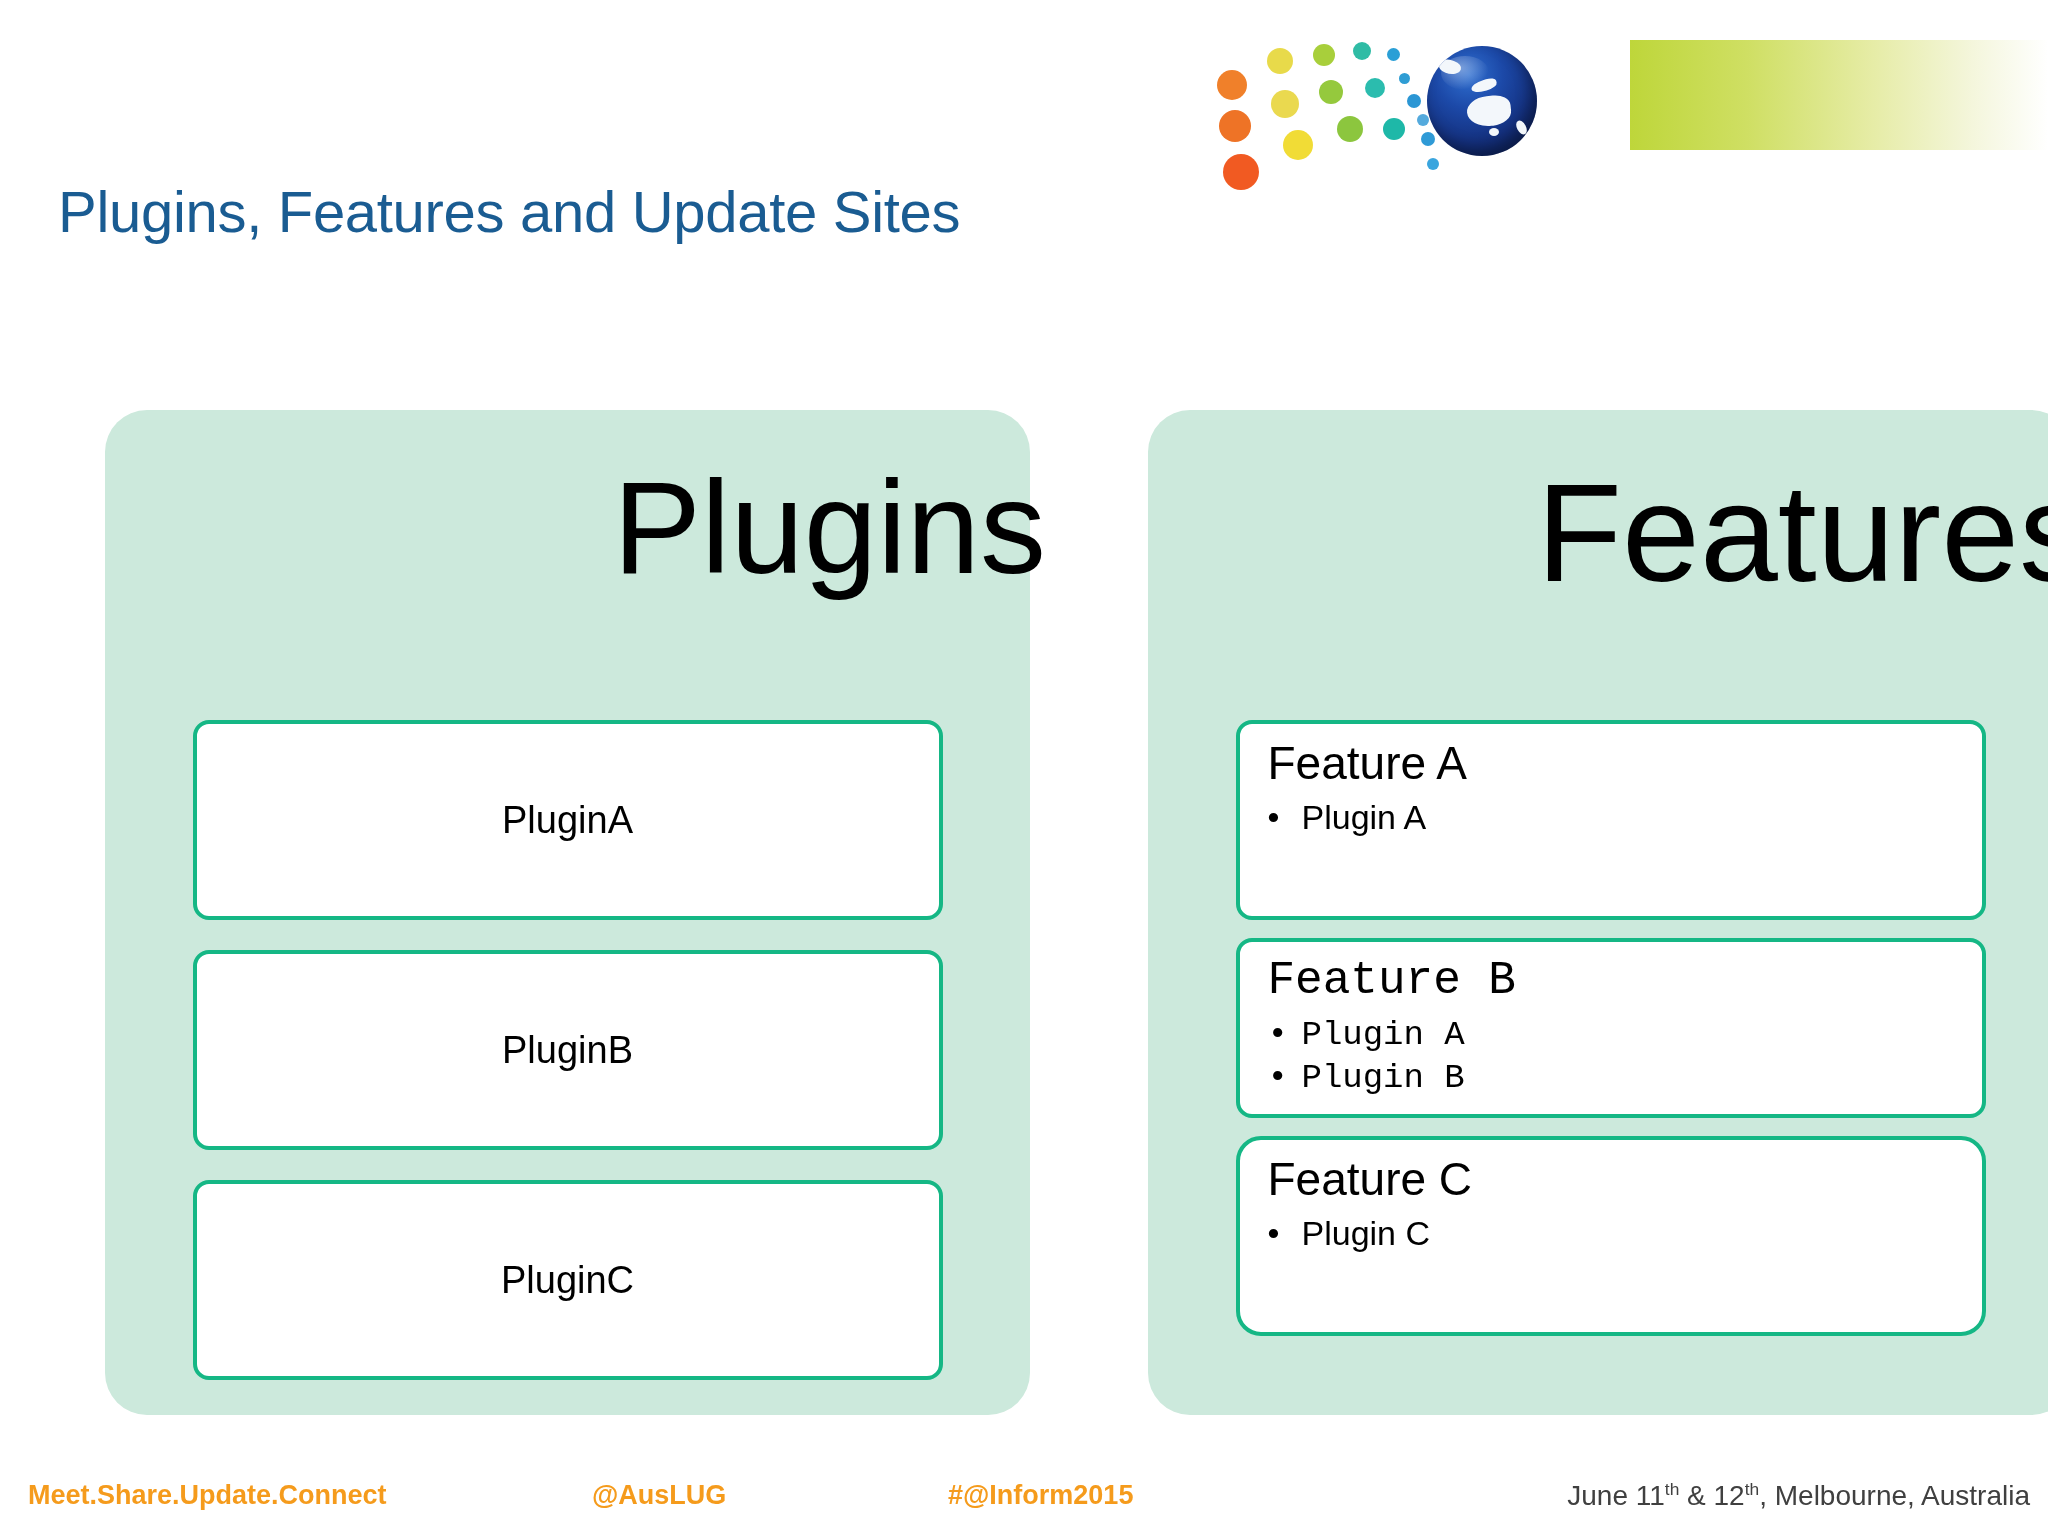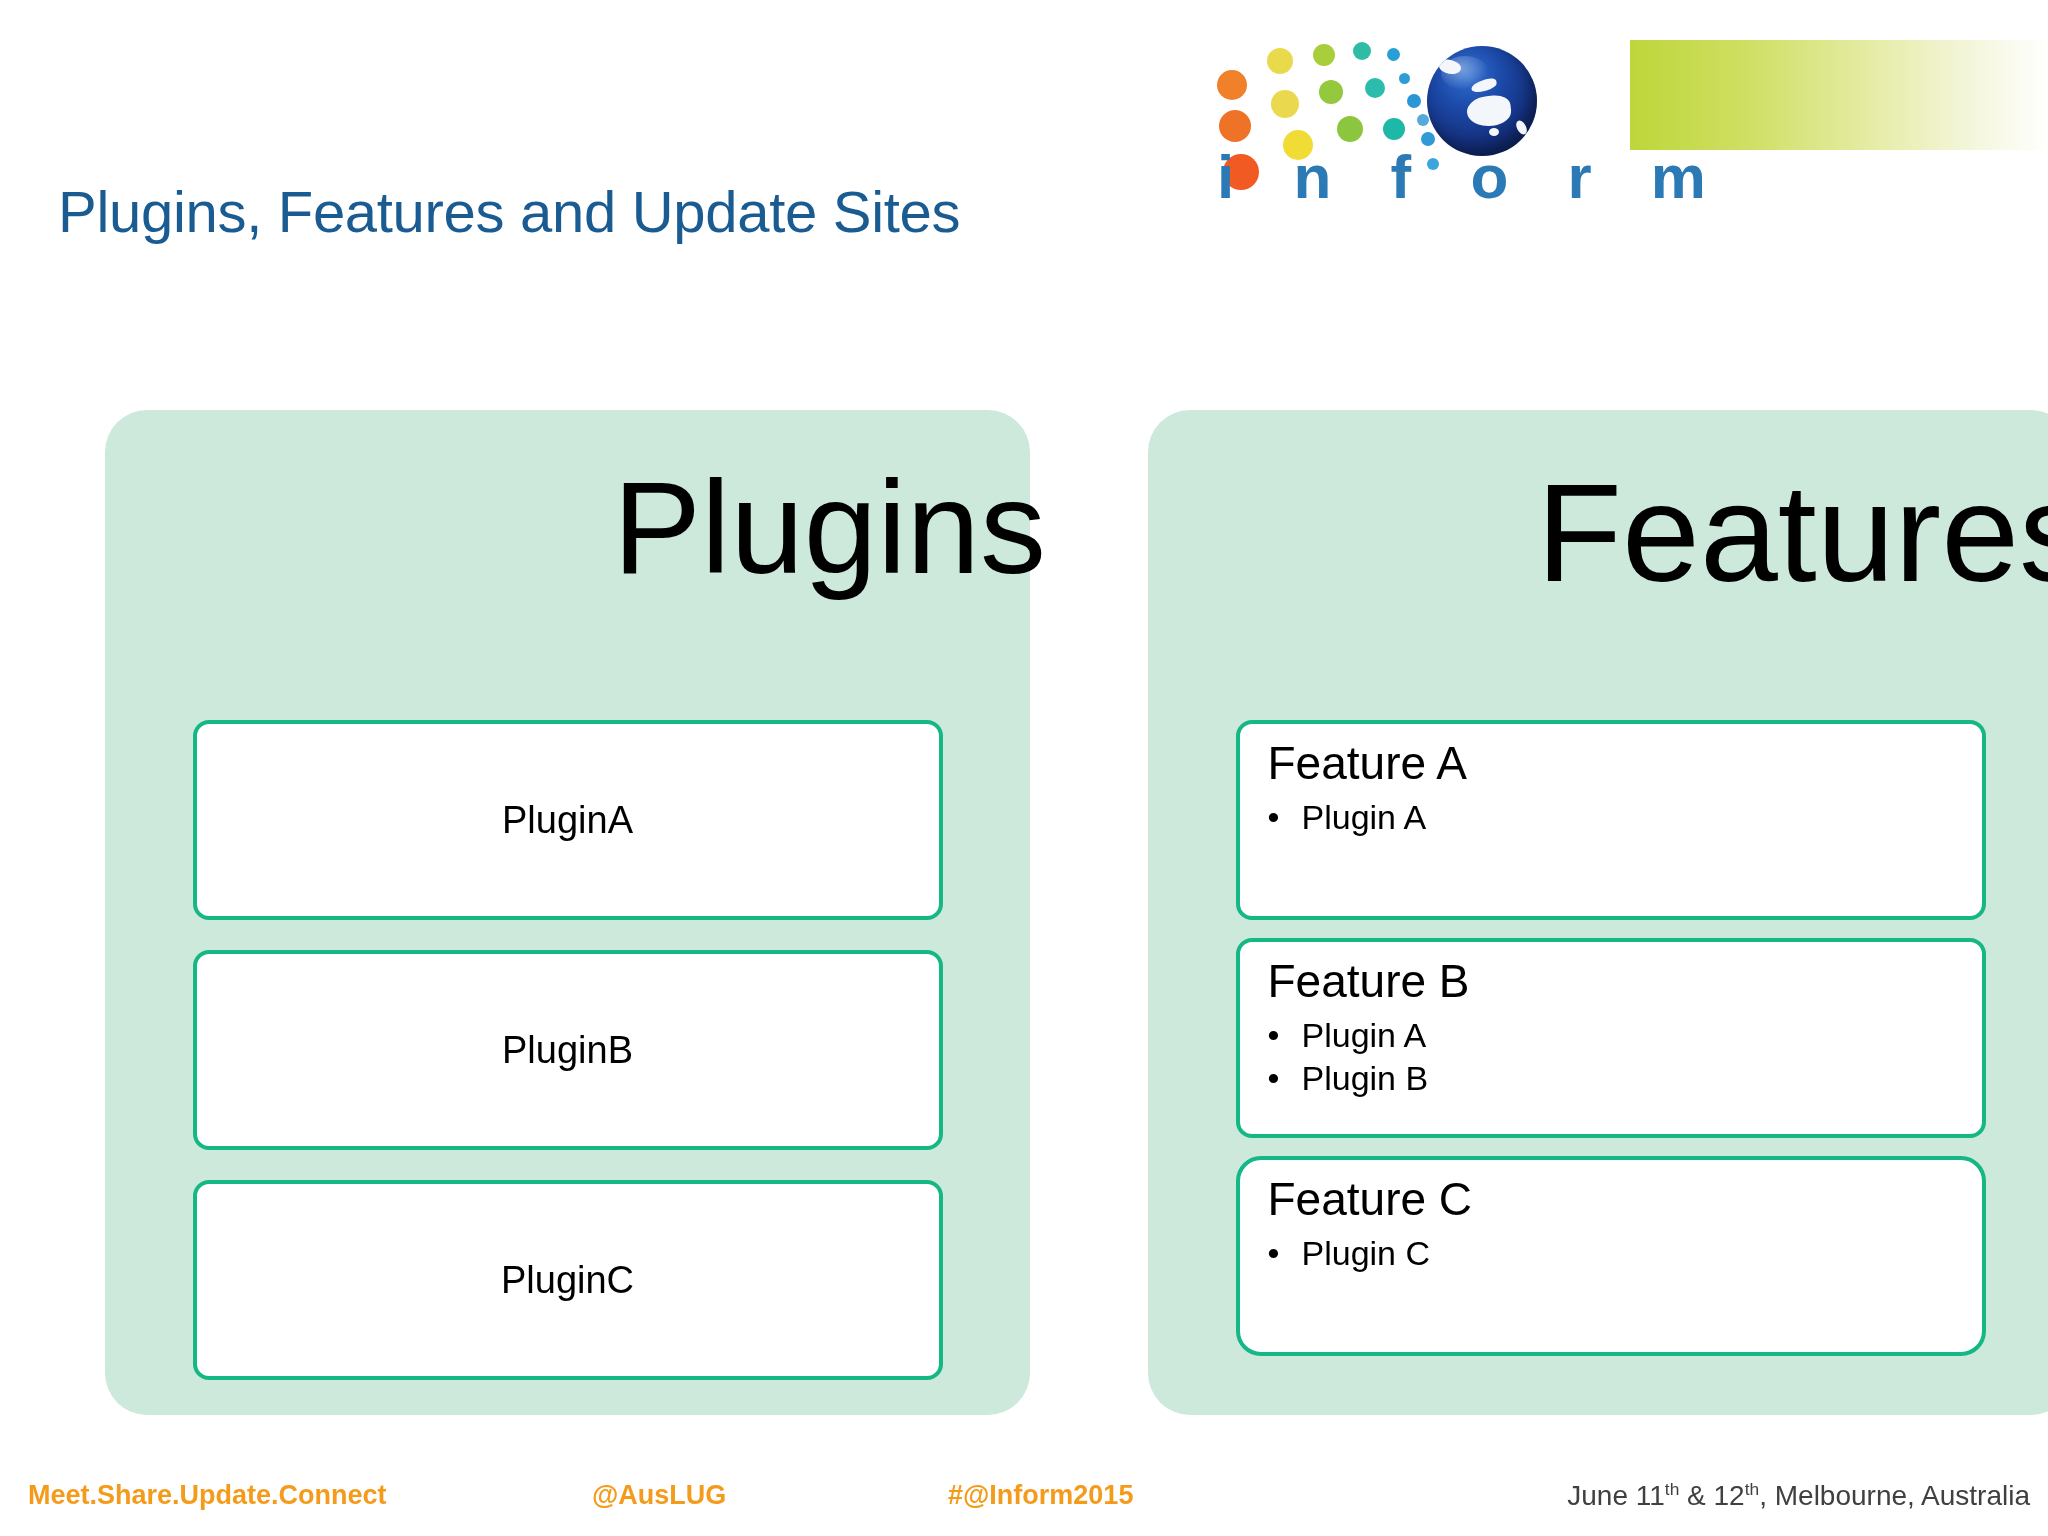--- a/index.html
+++ b/index.html
@@ -164,21 +164,21 @@
     color: #000;
   }
 
   
   #panel-features .card {
     width: 750px;
     margin: 0 auto 18px auto;
     padding: 14px 0 14px 28px;
   }
   #panel-features .card.h-a { height: 200px; }
-  #panel-features .card.h-b { height: 200px; }
+  #panel-features .card.h-b { height: 180px; font-family: Liberation Mono, monospace; }
   #panel-features .card.h-c { height: 200px; border-radius: 25px; }
 
   .feature-title {
     font-size: 46px;
     color: #000;
     line-height: 1.12;
     margin-bottom: 6px;
   }
   .bullet-row {
     display: flex;
@@ -250,21 +250,20 @@
       <div class="dot" style="left: 232px; top: 140px; width: 12px; height: 12px; background: rgb(58, 165, 222);"></div>
     </div>
   <div id="globe">
     <div class="shine"></div>
     <div class="landmass asia-tip"></div>
     <div class="landmass aus-png"></div>
     <div class="landmass aus-main"></div>
     <div class="landmass aus-tas"></div>
     <div class="landmass nz-isl"></div>
   </div>
-  <div id="inform-word">i n f o r m</div>
 </div>
 
 <div id="slide-title">Plugins, Features and Update Sites</div>
 
 <div class="panel" id="panel-plugins">
   <div class="panel-heading">Plugins</div>
   <div class="card-stack" id="plugins-stack">
       <div class="card">
         <div class="plugin-label">PluginA</div>
       </div>

